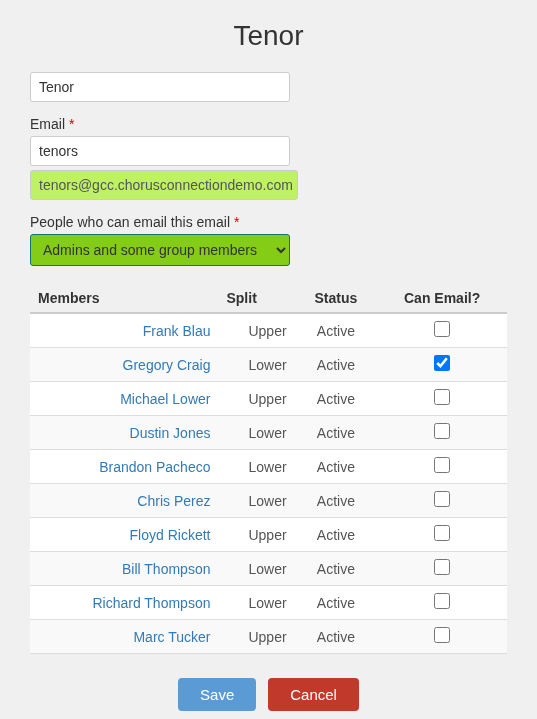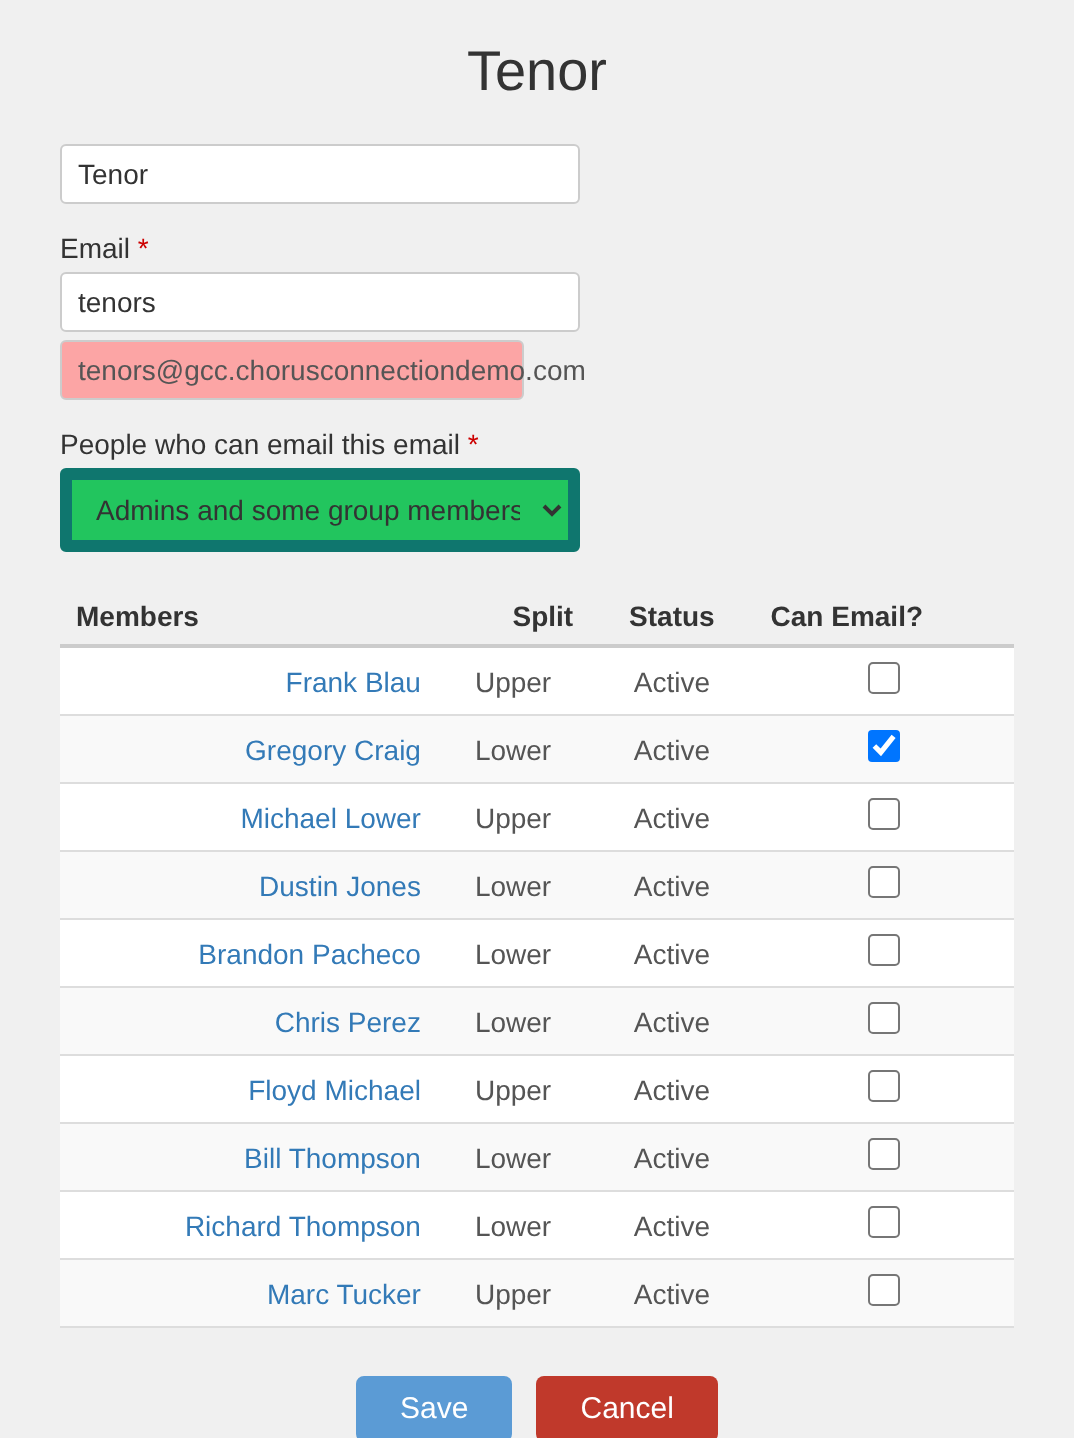--- a/index.html
+++ b/index.html
@@ -40,36 +40,36 @@
       width: 260px;
       padding: 6px 8px;
       border: 1px solid #ccc;
       border-radius: 3px;
       font-size: 14px;
       background: #fff;
       color: #333;
       display: block;
     }
     .email-static {
-      width: 232px;
+      width: 268px;
       padding: 6px 8px;
       border: 1px solid #ccc;
       border-radius: 3px;
       font-size: 14px;
-      background: #fca5a5;
+      background: #bef264;
       color: #555;
       margin-top: 4px;
     }
     select {
       width: 260px;
       padding: 6px 8px;
-      border: 6px solid #0f766e;
+      border: 1px solid #0f766e;
       border-radius: 3px;
       font-size: 14px;
-      background: #22c55e;
+      background: #84cc16;
       color: #333;
       appearance: auto;
     }
     .members-section {
       margin-top: 18px;
     }
     table {
       width: 100%;
       border-collapse: collapse;
       font-size: 14px;
@@ -78,39 +78,39 @@
       border-bottom: 2px solid #ccc;
       margin-left: 32px;
     }
     thead th {
       text-align: left;
       padding: 6px 8px;
       font-weight: bold;
       color: #333;
       background: #f0f0f0;
     }
-    thead th.col-split { text-align: right; }
+    thead th.col-split { text-align: left; }
     thead th.col-status { text-align: center; }
-    thead th.col-email { }
+    thead th.col-email { text-align: center; }
     tbody tr {
       border-bottom: 1px solid #ddd;
       background: #fff;
     }
     tbody tr:nth-child(odd) { background: #fff; }
     tbody tr:nth-child(even) { background: #f9f9f9; }
     tbody td {
       padding: 7px 8px;
       color: #333;
       text-align: right;
     }
     tbody td.col-name a {
       color: #337ab7;
       text-decoration: none;
     }
-    tbody td.col-split { text-align: center; color: #555; }
+    tbody td.col-split { text-align: right; color: #555; }
     tbody td.col-status { text-align: center; color: #555; }
     tbody td.col-email { text-align: center; }
     input[type="checkbox"] {
       width: 16px;
       height: 16px;
       cursor: pointer;
     }
     .btn-row {
       display: flex;
       justify-content: center;
@@ -205,21 +205,21 @@
             <td class="col-status">Active</td>
             <td class="col-email"><input type="checkbox" style=""></td>
           </tr>
           <tr>
             <td class="col-name"><a href="#">Chris Perez</a></td>
             <td class="col-split">Lower</td>
             <td class="col-status">Active</td>
             <td class="col-email"><input type="checkbox" style=""></td>
           </tr>
           <tr>
-            <td class="col-name"><a href="#">Floyd Michael</a></td>
+            <td class="col-name"><a href="#">Floyd Rickett</a></td>
             <td class="col-split">Upper</td>
             <td class="col-status">Active</td>
             <td class="col-email"><input type="checkbox" style=""></td>
           </tr>
           <tr>
             <td class="col-name"><a href="#">Bill Thompson</a></td>
             <td class="col-split">Lower</td>
             <td class="col-status">Active</td>
             <td class="col-email"><input type="checkbox" style=""></td>
           </tr>

